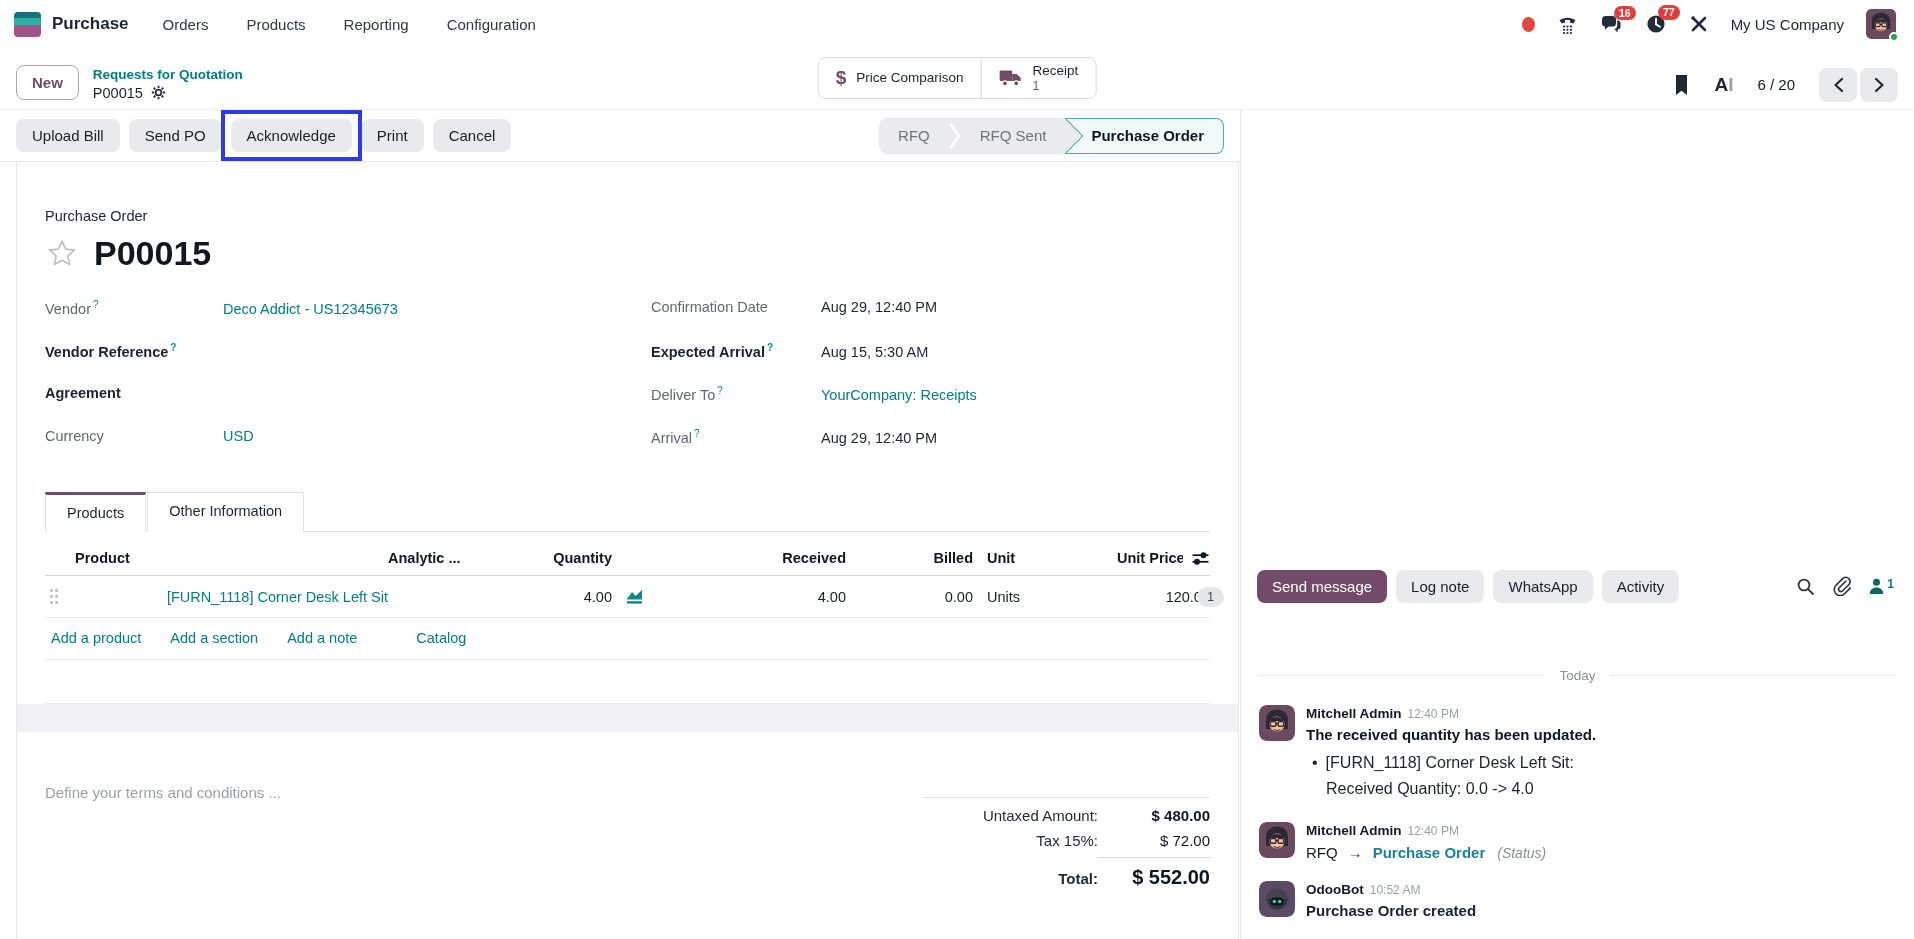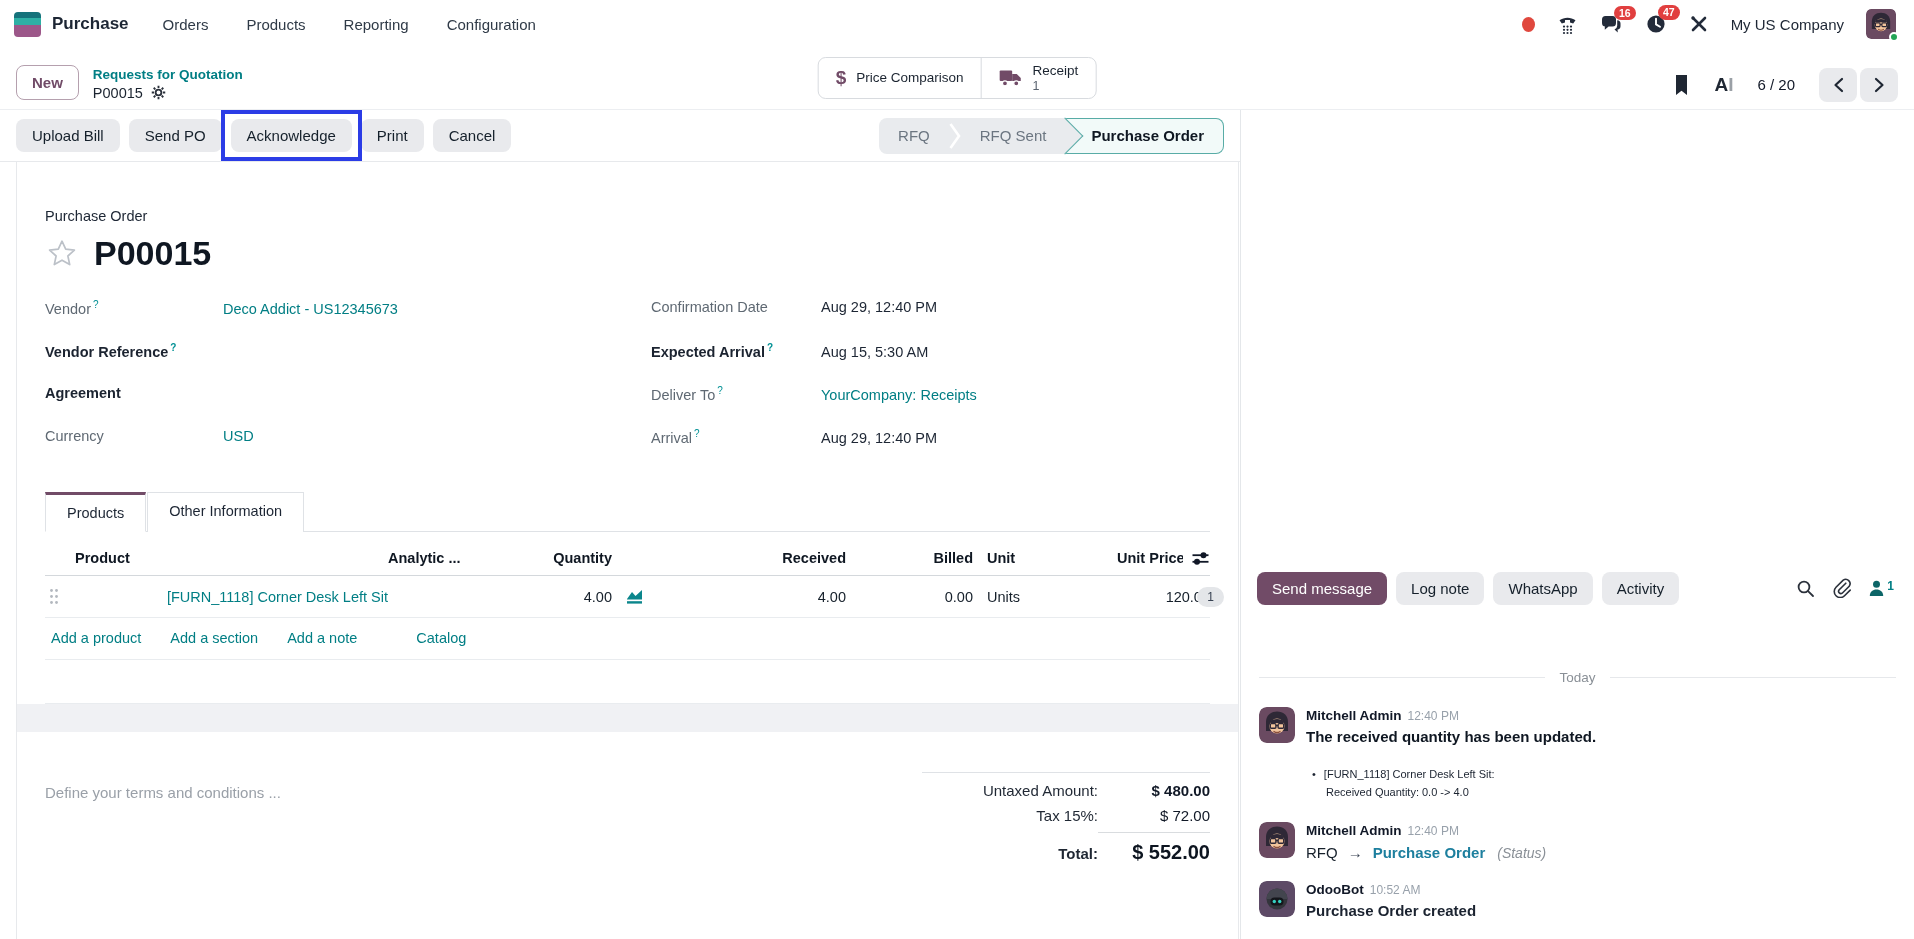--- a/index.html
+++ b/index.html
@@ -124,21 +124,21 @@
   .line-links { display:flex; align-items:center; padding:12px 0 13px 6px;
     border-bottom:1px solid #e9ecef; font-size:14.5px; }
   .line-links span { color:#017E84; cursor:pointer; margin-right:29px; }
   .line-links .catalog { margin-left:30px; }
   .empty-row { height:44px; border-bottom:1px solid #e9ecef; }
   .gray-band { height:28px; background:#f0f1f4; margin:0 -28px; }
 
   
   .terms-totals { display:flex; margin-top:40px; }
   .terms-placeholder { font-size:15px; color:#9aa0a8; padding-top:12px; cursor:text; }
-  .totals { margin-left:auto; width:288px; border-top:1px solid #dfe2e6; padding-top:9px; }
+  .totals { margin-left:auto; width:288px; border-top:1px solid #dfe2e6; padding-top:9px;margin-top:25px; }
   .t-row { display:flex; justify-content:flex-end; align-items:baseline; margin-bottom:8px; }
   .t-label { font-size:15px; color:#1f2733; }
   .t-label.b { font-weight:600; }
   .t-val { width:112px; text-align:right; font-size:15px; color:#101826; }
   .t-val.bold { font-weight:700; }
   .t-div { width:112px; margin-left:auto; border-top:1px solid #d9dcdf; margin-bottom:8px; }
   .t-total-val { width:112px; text-align:right; font-size:20px; font-weight:800; color:#0d1520; }
 
   
   .chatter-top { display:flex; align-items:center; gap:9px; padding:8px 20px 8px 16px; height:52px; }
@@ -151,21 +151,21 @@
   .thread { padding:0 18px; }
   .day-divider { display:flex; align-items:center; gap:14px; color:#8a9097;
     font-size:13.5px; margin:56px 0 22px; }
   .day-divider .dline { flex:1; height:1px; background:#e6e8eb; }
   .msg { display:flex; gap:11px; margin-bottom:20px; }
   .avatar { width:36px; height:36px; border-radius:8px; overflow:hidden; flex-shrink:0; }
   .msg-body { min-width:0; padding-top:1px; }
   .msg-head { font-size:13.5px; font-weight:700; color:#111827; }
   .msg-time { font-weight:400; color:#98a1ab; font-size:12px; margin-left:6px; }
   .msg-title { font-size:15px; font-weight:700; color:#0f1722; margin-top:5px; }
-  .msg-bullets { margin-top:21px; font-size:11px; color:#1b2330; line-height:1.62; }
+  .msg-bullets { margin-top:7px; font-size:16px; color:#1b2330; line-height:1.62; }
   .bullet-dot { margin:0 8px 0 6px; }
   .bullet-l2 { padding-left:20px; }
   .msg-text { font-size:15px; color:#1b2330; margin-top:5px;font-weight:bold; }
   .track-line { display:flex; align-items:center; gap:10px; margin-top:6px; font-size:15px; }
   .track-arrow { color:#374151; }
   .track-to { color:#1d7f9e; font-weight:600; cursor:pointer; }
   .track-note { font-style:italic; color:#8a9097; font-size:14px; margin-left:2px; }
 
   svg { display:block; }
 </style>
@@ -208,21 +208,21 @@
         <path d="M2 5.5A3.5 3.5 0 0 1 5.5 2h7A3.5 3.5 0 0 1 16 5.5v3.6a3.5 3.5 0 0 1-3.5 3.5H8.6l-3.8 3.2v-3.2h.7A3.5 3.5 0 0 1 2 9.1z"></path>
         <path d="M17.2 6.2a3.4 3.4 0 0 1 3.3 3.4v2.6a3.2 3.2 0 0 1-3 3.2l.3 3-3.3-3a3.8 3.8 0 0 0 2.7-3.6z"></path>
       </svg>
       <span class="badge">16</span>
     </span>
     <span class="sys-icon">
       <svg width="22" height="22" viewBox="0 0 22 22">
         <circle cx="11" cy="11" r="8.6" fill="#232b3a"></circle>
         <path d="M11 5.6v5.8l4 2.4" stroke="#fff" stroke-width="1.9" fill="none" stroke-linecap="round"></path>
       </svg>
-      <span class="badge">47</span>
+      <span class="badge">77</span>
     </span>
     <span class="sys-icon">
       <svg width="20" height="20" viewBox="0 0 20 20" stroke="#232b3a" stroke-width="2.6" stroke-linecap="round" fill="none">
         <path d="M4 16 16 4"></path>
           <path d="M4 4l12 12"></path>
         <circle cx="4" cy="4" r="1.7" fill="#232b3a" stroke="none"></circle>
       </svg>
     </span>
     <span class="company-name">My US Company</span>
     <span class="nav-avatar">

